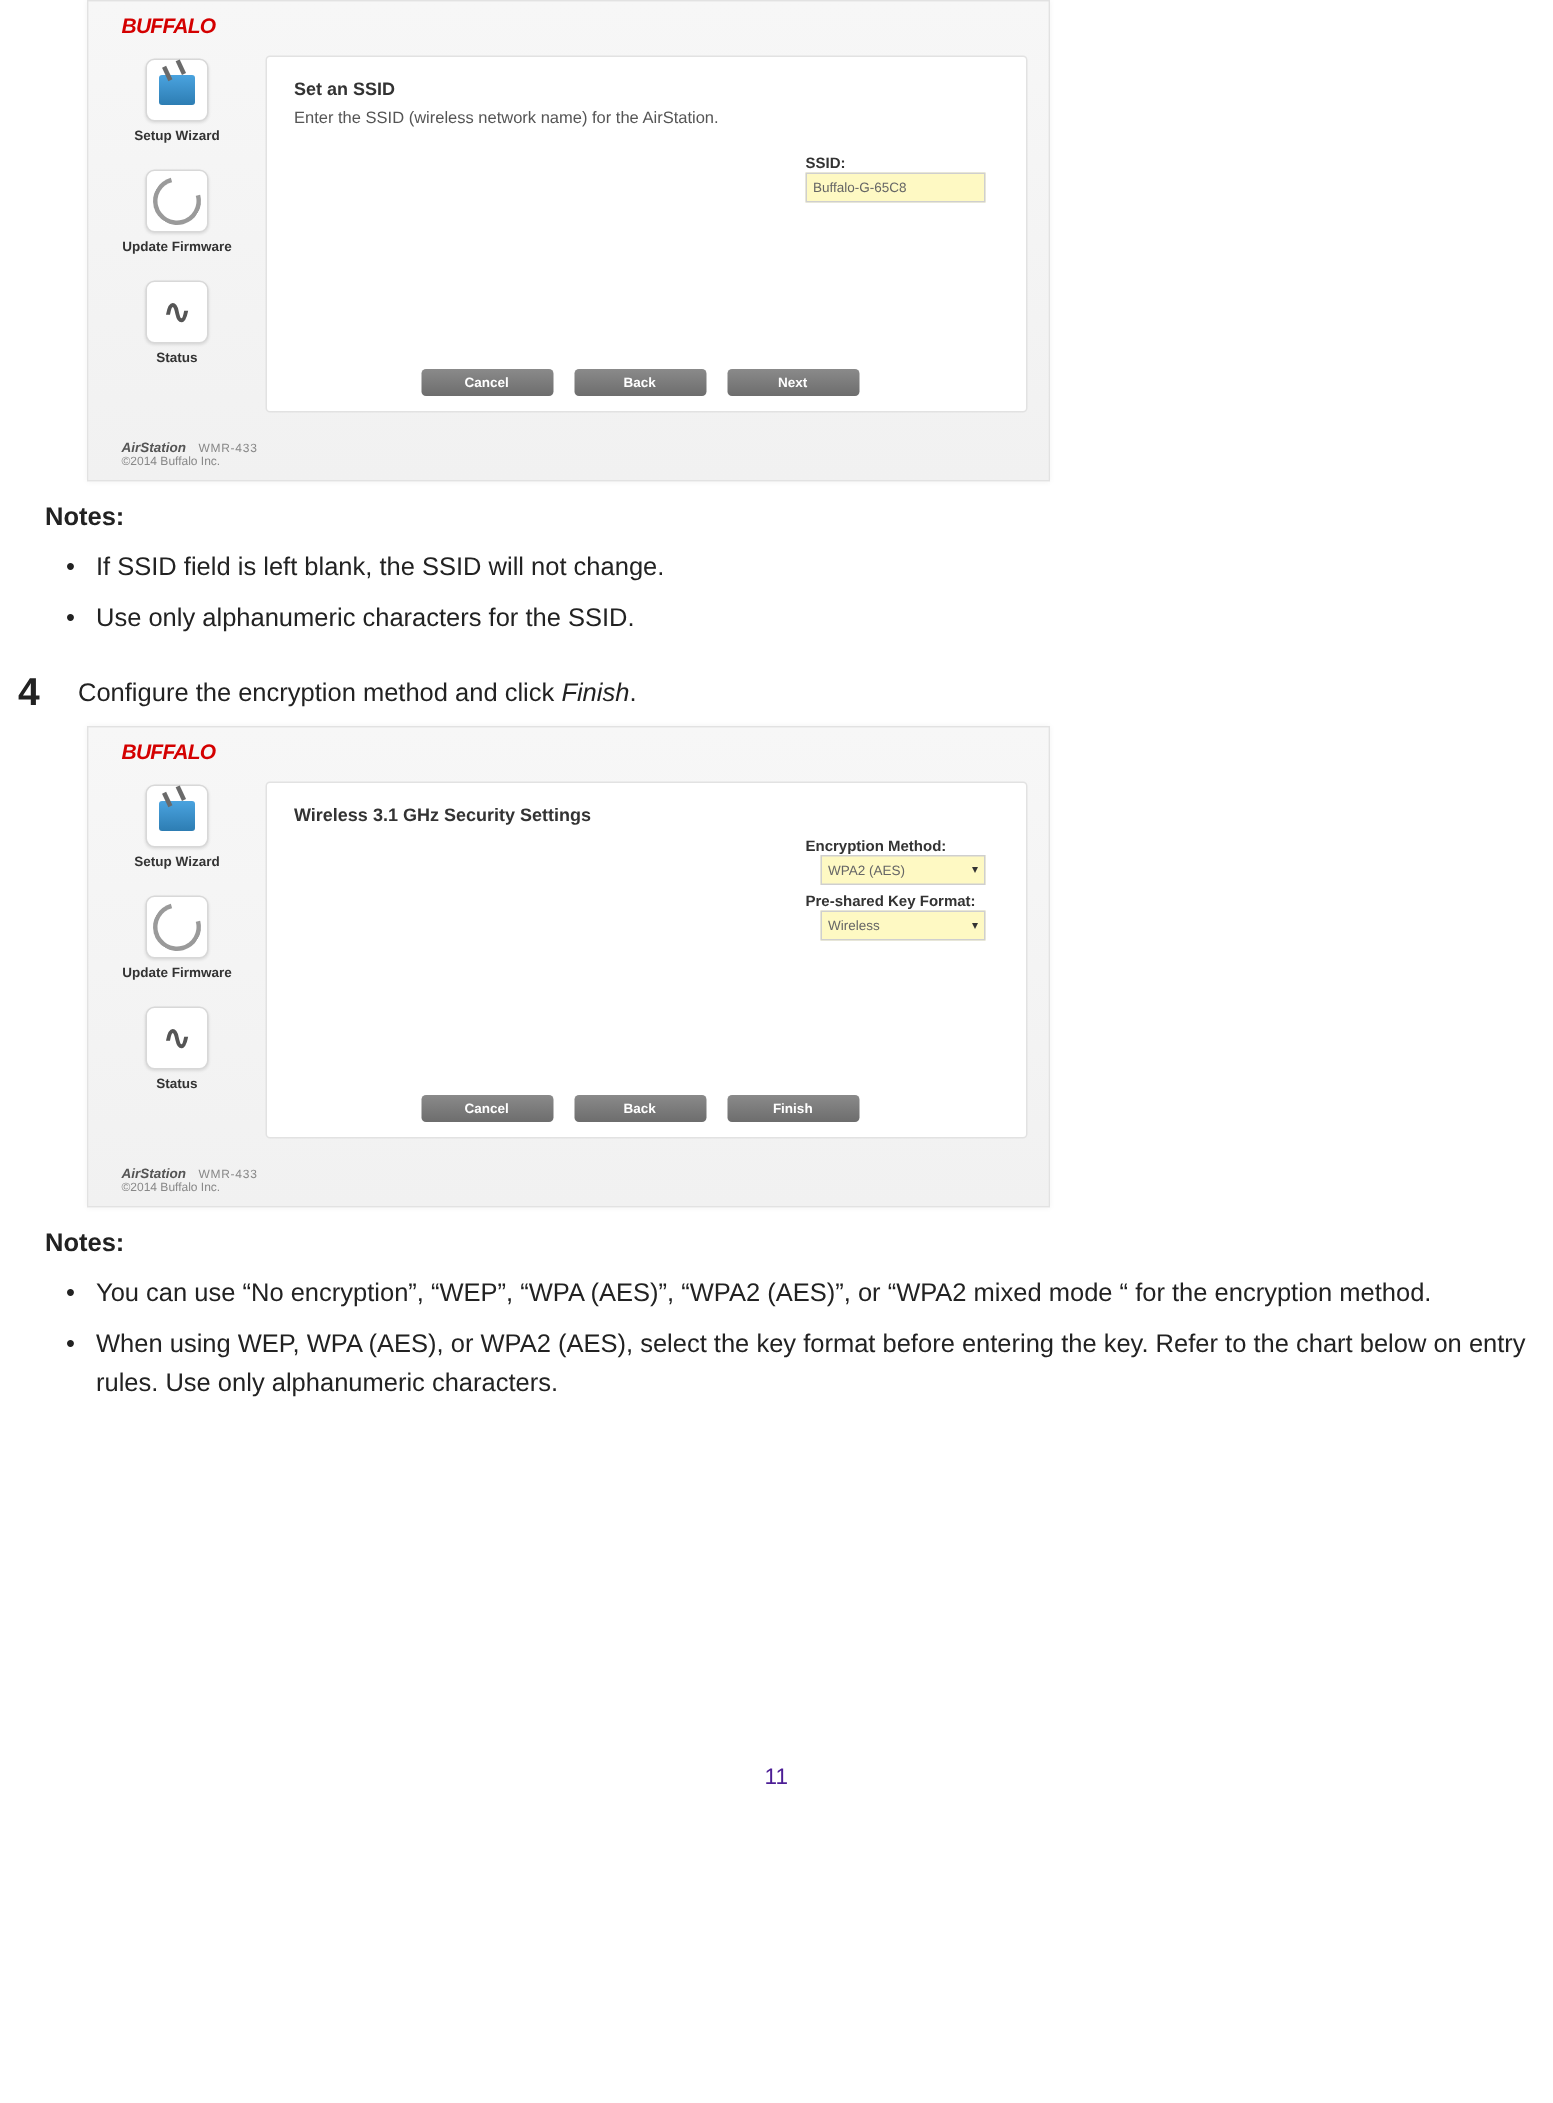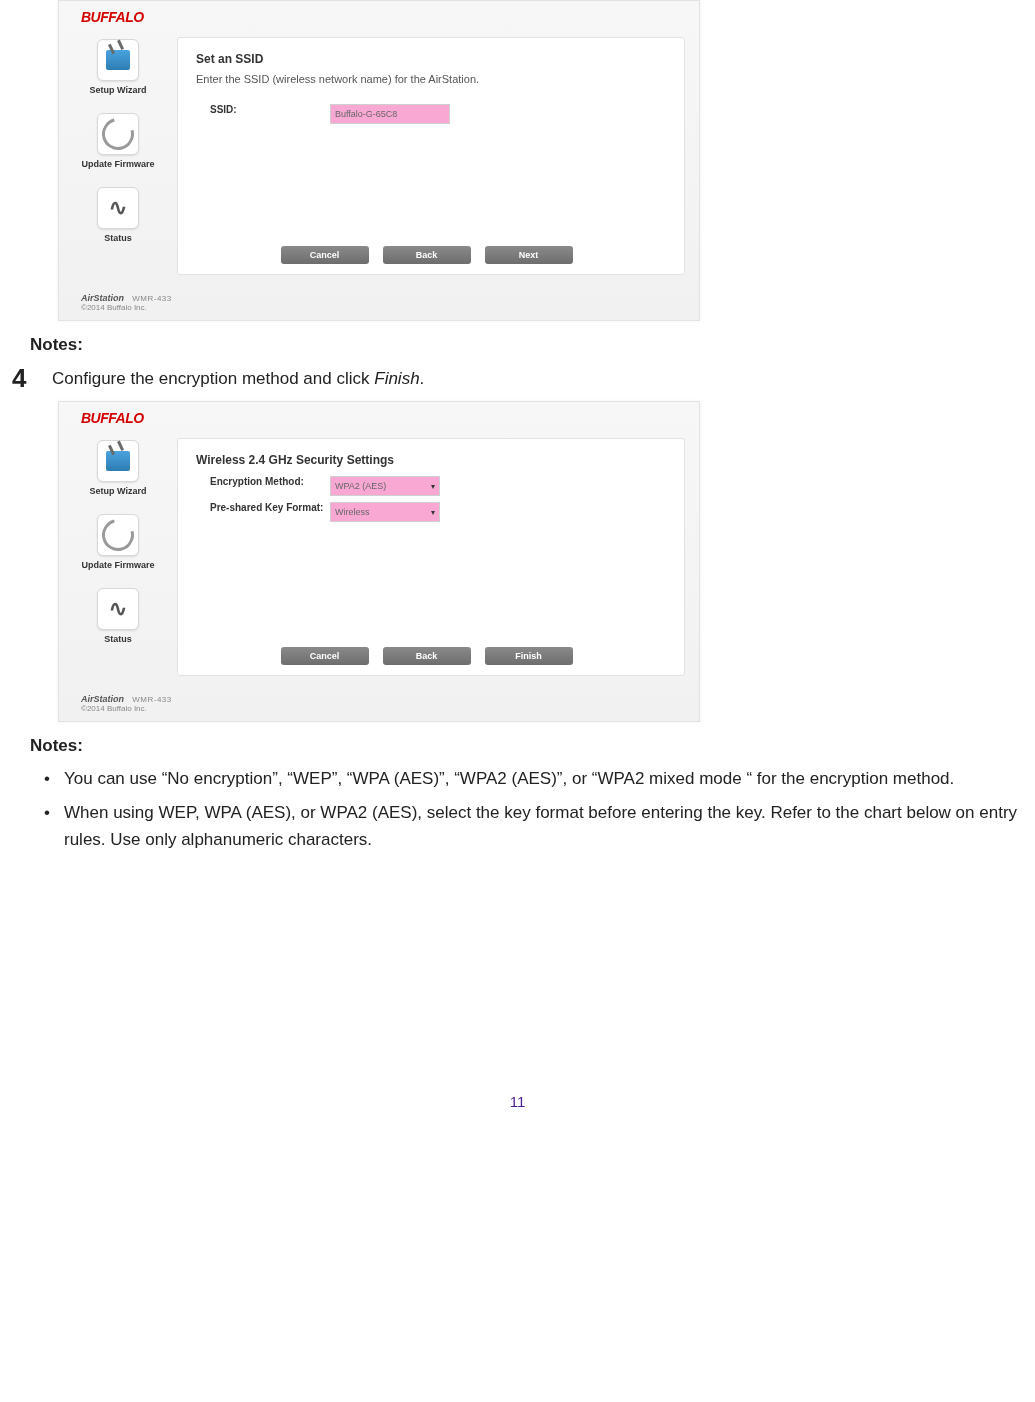--- a/index.html
+++ b/index.html
@@ -102,33 +102,34 @@
     margin-bottom: 6px;
   }
   .panel-desc {
     color: #555;
     margin-bottom: 14px;
     line-height: 1.4;
     max-width: 320px;
   }
   .field-row {
     display: flex;
-    align-items: flex-start;
+    align-items: flex-end;
     margin: 3px 0 3px 14px;
     font-size: 10px;
+    flex-direction: column;
   }
   .field-label {
     width: 120px;
     font-weight: 700;
   }
   .field-input, .field-select {
     border: 1px solid #cfcfcf;
     font-size: 9px;
     padding: 2px 4px;
-    background: #f9a8d4;
+    background: #fef9c3;
     color: #666;
     height: 14px;
     box-sizing: content-box;
   }
   .field-input { width: 110px; }
   .field-select { width: 100px; display:flex; align-items:center; justify-content:space-between;}
   .caret { font-size:8px; color:#333; margin-left:4px;}
   .wizard-buttons {
     margin-top: auto;
     padding: 8px 0 4px 0;
@@ -252,20 +253,24 @@
     <div class="shot-footer">
       <span>
         <span class="as-logo">AirStation</span>
         <span class="as-model">WMR-433</span>
       </span>
       <span>©2014 Buffalo Inc.</span>
     </div>
   </div>
 
   <div class="notes-heading">Notes:</div>
+  <ul class="notes">
+    <li>If SSID field is left blank, the SSID will not change.</li>
+    <li>Use only alphanumeric characters for the SSID.</li>
+  </ul>
 
   <div class="step-row">
     <div class="step-num">4</div>
     <div class="step-text">
       <span>Configure the encryption method and click </span><span class="finish-word">Finish</span><span>.</span>
     </div>
   </div>
 
   <div class="screenshot">
     <div class="shot-header">BUFFALO</div>
@@ -284,21 +289,21 @@
           <div>Update Firmware</div>
         </div>
         <div class="side-item">
           <div class="icon-box">
               <span class="icon-status">∿</span>
             </div>
           <div>Status</div>
         </div>
       </div>
       <div class="panel">
-        <div class="panel-title">Wireless 2.4 GHz Security Settings</div>
+        <div class="panel-title">Wireless 3.1 GHz Security Settings</div>
         <div class="field-row">
           <div class="field-label">Encryption Method:</div>
           <div class="field-select">
             <span>WPA2 (AES)</span>
               <span class="caret">▾</span>
           </div>
         </div>
         <div class="field-row">
           <div class="field-label">Pre-shared Key Format:</div>
           <div class="field-select">

